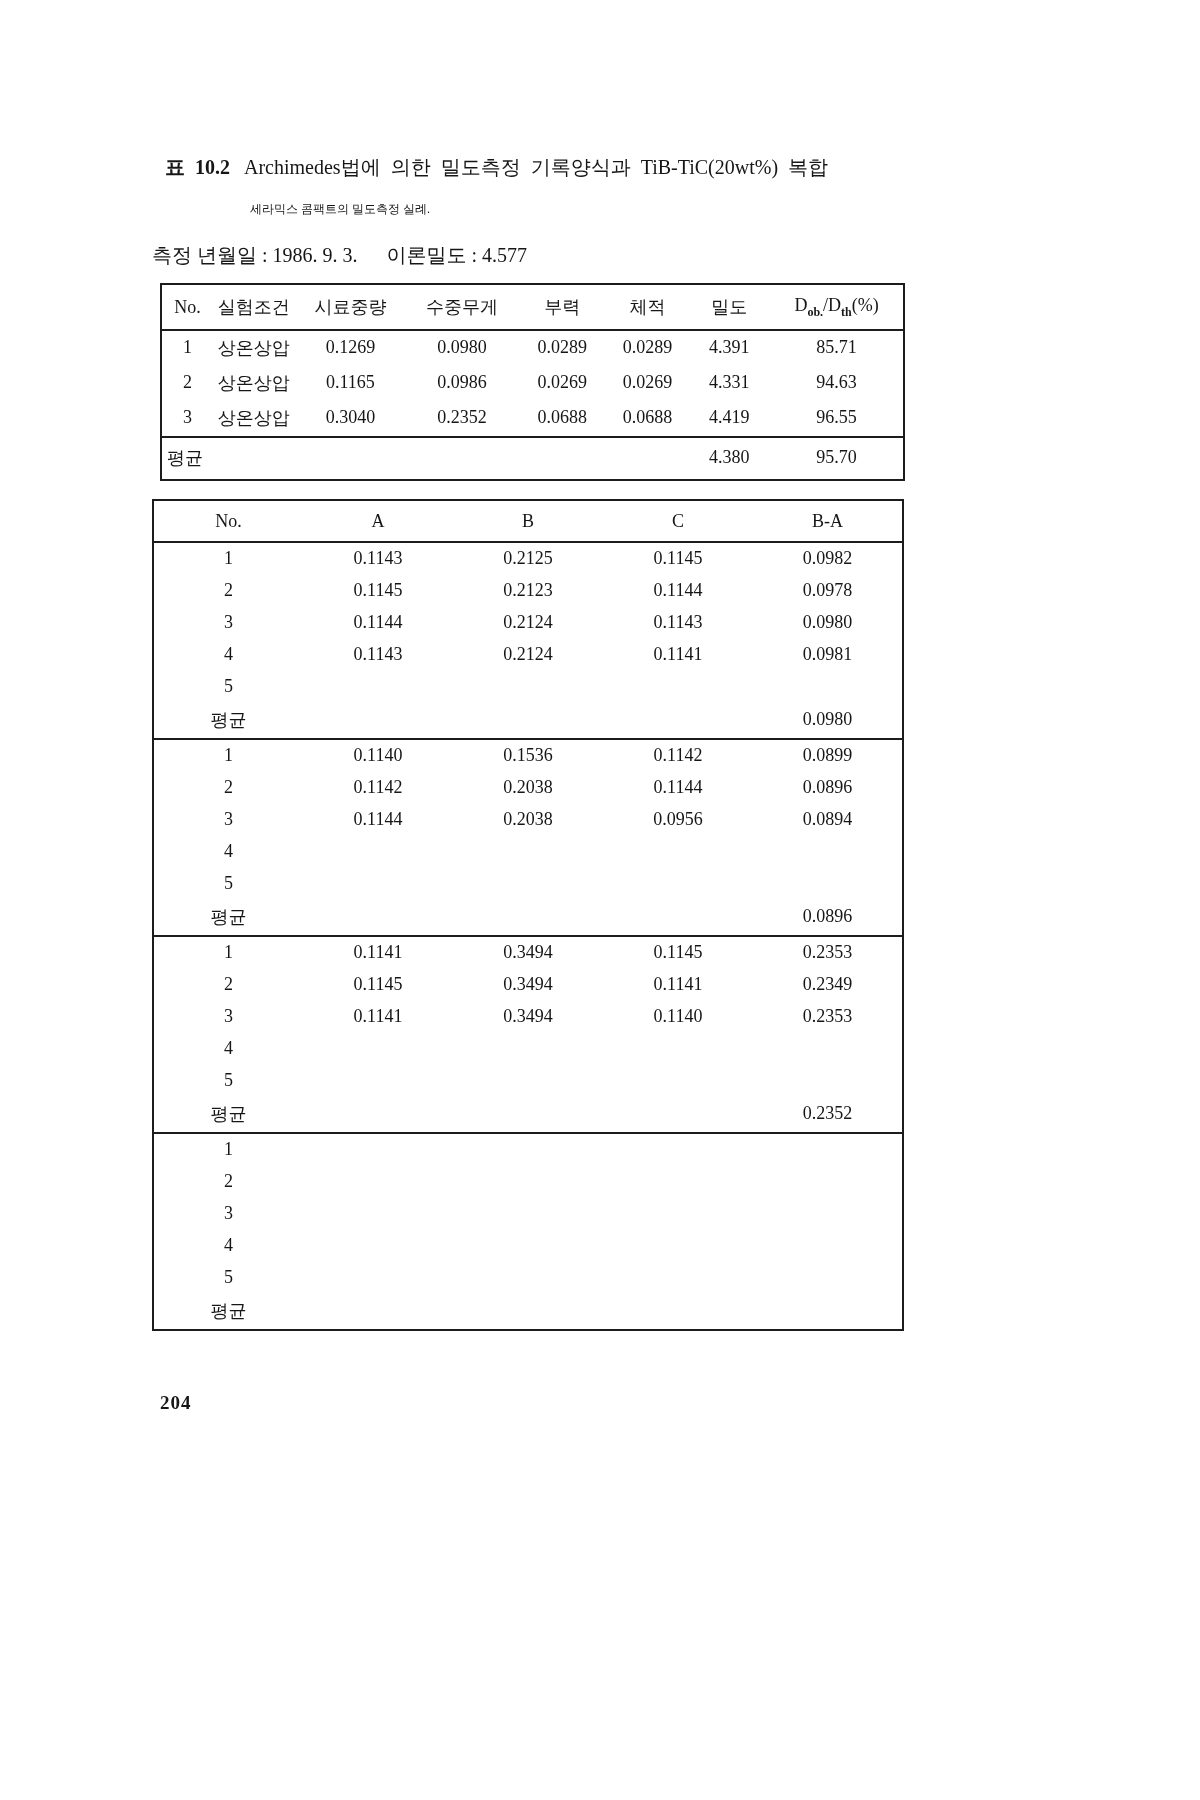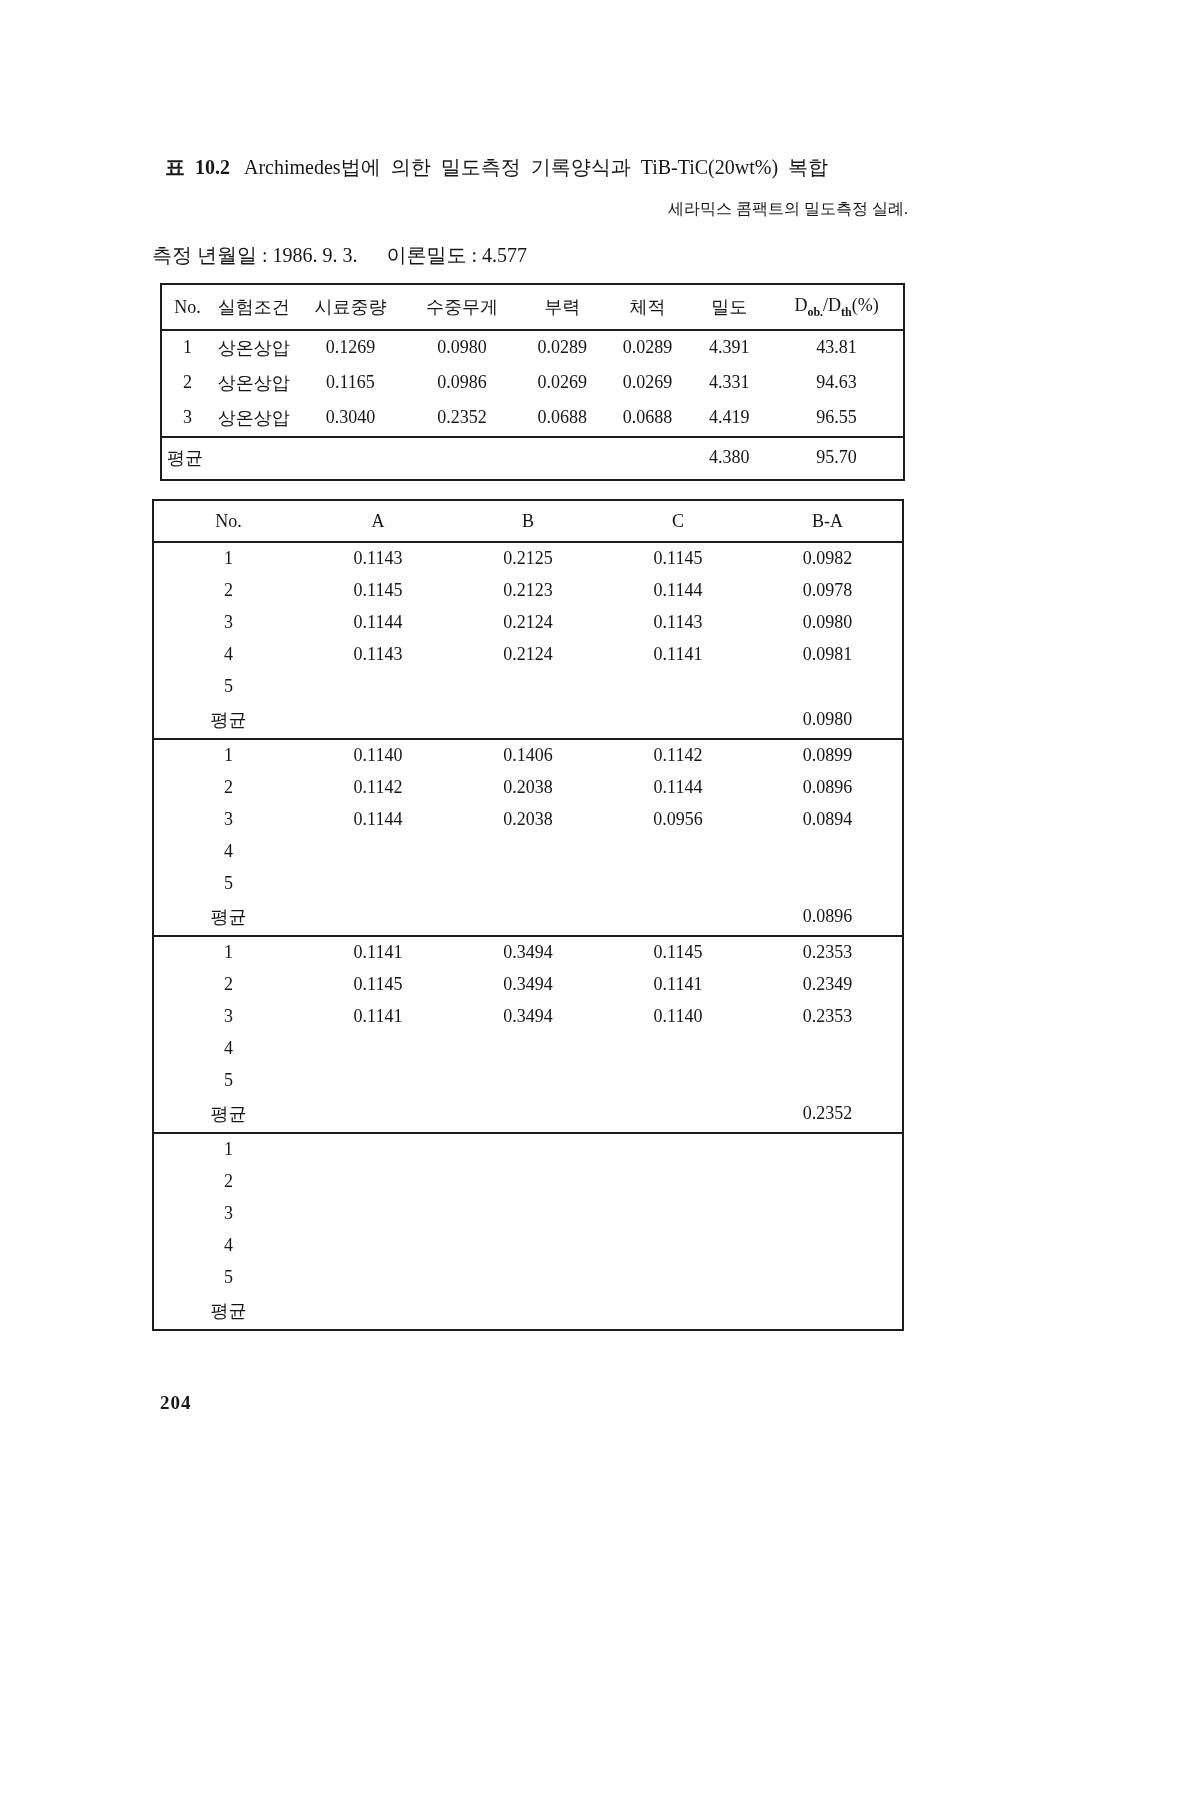--- a/index.html
+++ b/index.html
@@ -14,21 +14,21 @@
     overflow: hidden;
   }
   .content {
     position: absolute;
     left: 152px;
     top: 152px;
     width: 756px;
   }
   .caption { font-size: 20px; line-height: 30px; margin-left: 13px; word-spacing: 5px; }
   .caption .cap-label { font-weight: bold; margin-right: 14px; }
-  .caption-line2 { font-size: 16px; line-height: 30px; margin: 12px 0 0 98px; text-align: right; }
+  .caption-line2 { font-size: 12px; line-height: 30px; margin: 12px 0 0 98px; }
   .meta-line { font-size: 20px; margin-top: 18px; }
   .meta-line .meta-density { margin-left: 24px; }
 
   table { border-collapse: collapse; table-layout: fixed; }
   th, td { overflow: visible; }
 
   #table1 {
     width: 745px;
     margin: 14px 0 0 8px;
     border: 2px solid #1c1c1c;
@@ -113,21 +113,21 @@
       </thead>
       <tbody id="t1-body">
           <tr>
             <td>1</td>
             <td>상온상압</td>
             <td>0.1269</td>
             <td>0.0980</td>
             <td>0.0289</td>
             <td>0.0289</td>
             <td>4.391</td>
-            <td>43.81</td>
+            <td>85.71</td>
           </tr>
           <tr>
             <td>2</td>
             <td>상온상압</td>
             <td>0.1165</td>
             <td>0.0986</td>
             <td>0.0269</td>
             <td>0.0269</td>
             <td>4.331</td>
             <td>94.63</td>
@@ -215,21 +215,21 @@
             <td></td>
             <td></td>
             <td></td>
             <td>0.0980</td>
           </tr>
         </tbody>
         <tbody>
           <tr>
             <td>1</td>
             <td>0.1140</td>
-            <td>0.1406</td>
+            <td>0.1536</td>
             <td>0.1142</td>
             <td>0.0899</td>
           </tr>
           <tr>
             <td>2</td>
             <td>0.1142</td>
             <td>0.2038</td>
             <td>0.1144</td>
             <td>0.0896</td>
           </tr>

